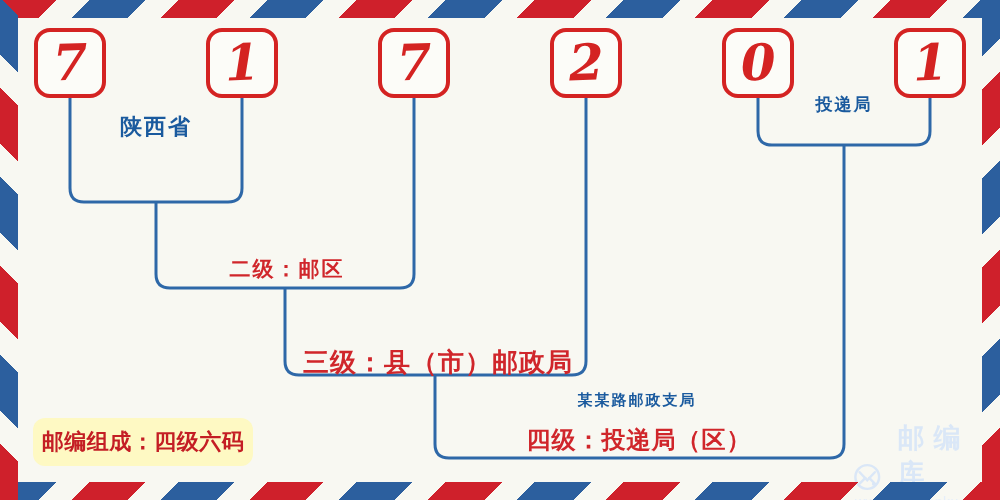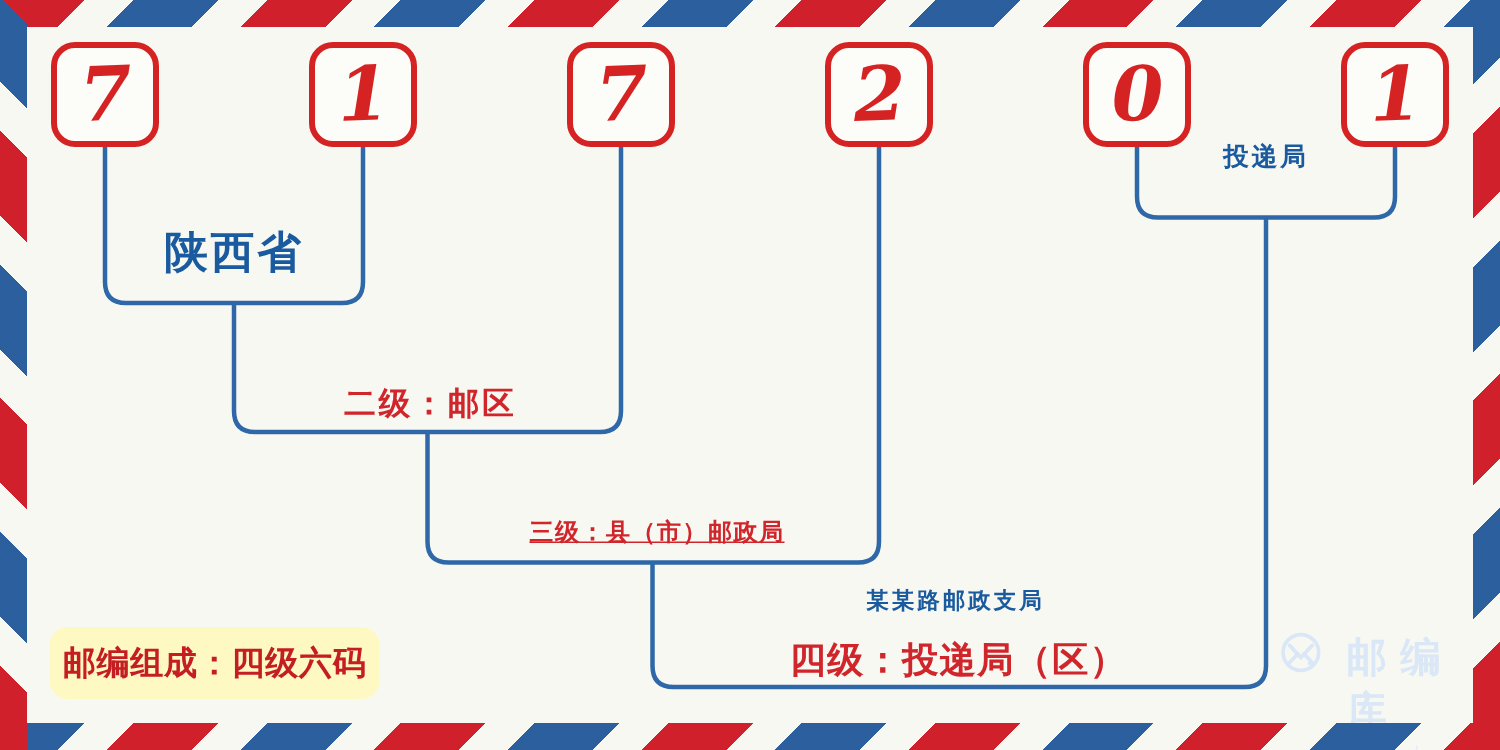--- a/index.html
+++ b/index.html
@@ -30,39 +30,39 @@
     font-family:"DejaVu Serif",serif;font-style:italic;font-weight:bold;
     font-size:50px;color:#d42322;line-height:1;transform:rotate(-2deg);
   }
   
   #connectors{position:absolute;left:0;top:0;z-index:1;}
   
   .lbl{position:absolute;transform:translateX(-50%);white-space:nowrap;
        text-align:center;z-index:2;font-weight:bold;}
   .lbl-blue{color:#1a5a9e;}
   .lbl-red{color:#d0262b;}
-  .lv1-place{left:156px;top:112px;font-size:29px;letter-spacing:2px;margin-top:37px;}
+  .lv1-place{left:156px;top:112px;font-size:22px;letter-spacing:2px;}
   .lv1-desc{left:156px;top:146px;width:136px;font-size:20px;line-height:23px;
             letter-spacing:1.5px;white-space:normal;}
   .lv2-desc{left:287px;top:255px;font-size:21px;letter-spacing:2px;}
   .lv3-place{left:435px;top:316px;font-size:23px;letter-spacing:3px;}
-  .lv3-desc{left:438px;top:345px;font-size:16px;letter-spacing:1px;text-decoration:underline;}
+  .lv3-desc{left:438px;top:345px;font-size:26px;letter-spacing:1px;}
   .lv4-place{left:637px;top:391px;font-size:15px;letter-spacing:2px;}
   .lv4-desc{left:639px;top:424px;font-size:24px;letter-spacing:1px;text-align:center;}
   .delivery-lbl{left:844px;top:93px;font-size:17px;letter-spacing:2px;}
   
   .badge{
     position:absolute;left:33px;top:418px;width:220px;height:48px;
     background:#fef9c3;border-radius:12px;z-index:2;
     display:flex;align-items:center;justify-content:center;
   }
   .badge span{font-size:22px;font-weight:bold;color:#c41e24;letter-spacing:0.5px;}
   
   .watermark{position:absolute;left:853px;top:420px;z-index:2;}
-  .wm-row{display:flex;align-items:flex-start;gap:16px;}
+  .wm-row{display:flex;align-items:flex-end;gap:16px;}
   .wm-brand{font-size:27px;font-weight:bold;color:#dae7f7;letter-spacing:9px;}
   .wm-url{font-size:14px;color:#e5eefa;letter-spacing:0.5px;margin-top:2px;margin-left:2px;}
 </style>
 </head>
 <body>
 
 <div id="canvas">
 
   <div class="edge edge-top"></div>
   <div class="edge edge-bottom"></div>

